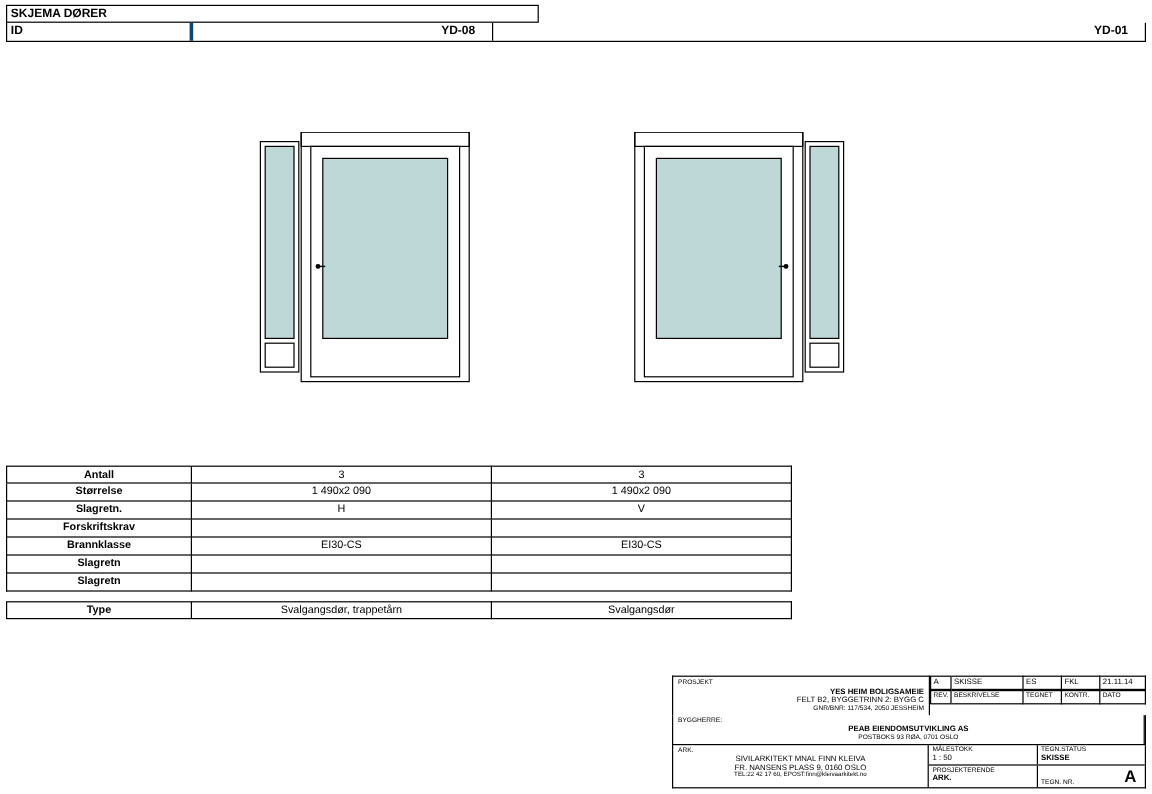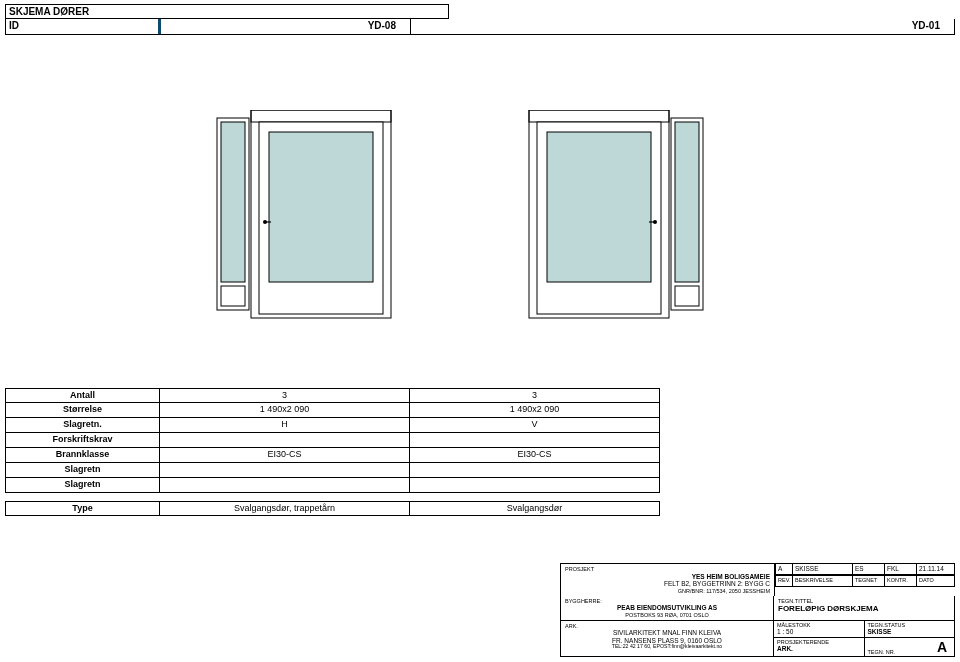--- a/index.html
+++ b/index.html
@@ -191,24 +191,20 @@
         </div>
       </div>
     </div>
 
     <div class="tb-mid">
       <div class="tb-byggh">
         <div class="tblabel">BYGGHERRE:</div>
         <div class="tbstrong" style="text-align:center">PEAB EIENDOMSUTVIKLING AS</div>
         <div style="text-align:center;font-size:5.5px">POSTBOKS 93 RØA, 0701 OSLO</div>
       </div>
-      <div class="tb-title">
-        <div class="tblabel">TEGN.TITTEL</div>
-        <div class="tbstrong" style="font-size:8px">FORELØPIG DØRSKJEMA</div>
-      </div>
     </div>
 
     <div class="tb-low">
       <div class="tb-ark">
         <div class="tblabel">ARK.</div>
         <div style="text-align:center">SIVILARKITEKT MNAL FINN KLEIVA</div>
         <div style="text-align:center">FR. NANSENS PLASS 9, 0160 OSLO</div>
         <div style="text-align:center;font-size:5.2px">TEL:22 42 17 60, EPOST:finn@kleivaarkitekt.no</div>
       </div>
       <div class="tb-right">

